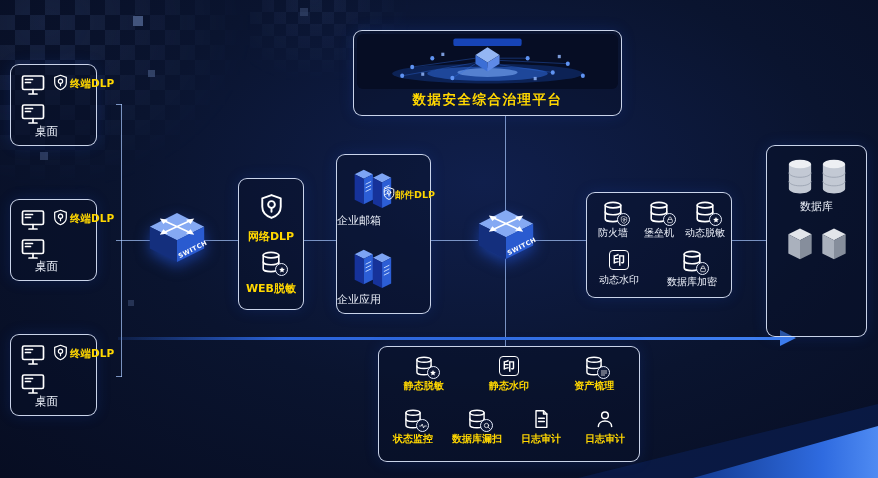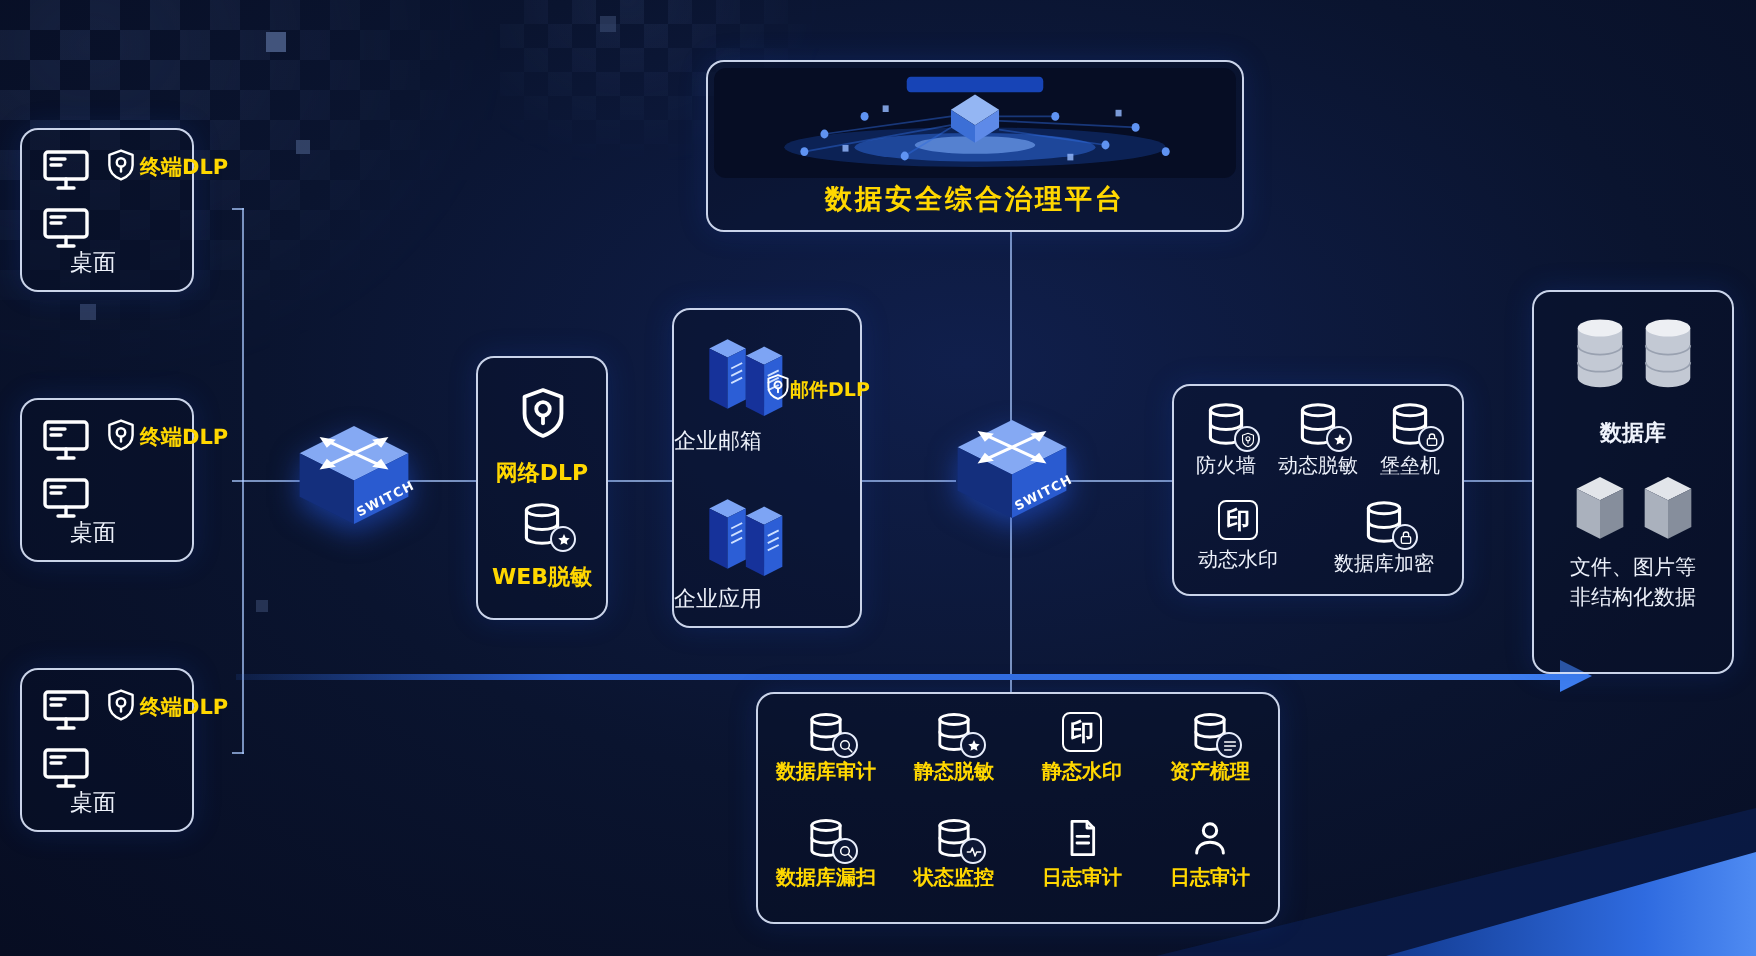--- a/index.html
+++ b/index.html
@@ -72,21 +72,21 @@
   .p-row{position:absolute;left:3px;right:3px;display:flex;}
   .pr1{top:8px;justify-content:space-between;}
   .pr2{top:57px;justify-content:center;gap:20px;}
   .p-item{display:flex;flex-direction:column;align-items:center;gap:3px;width:46px;}
   .p-item .lbl{font-size:10px;white-space:nowrap;}
   
   .store-box{left:766px;top:145px;width:101px;height:192px;display:flex;flex-direction:column;
     align-items:center;padding-top:12px;}
   .cyl-row{display:flex;gap:6px;}
   .cyl{width:28px;height:36px;}
-  .store-l{font-size:11px;margin-top:15px;font-weight:bold;}
+  .store-l{font-size:11px;margin-top:5px;}
   .cube-row{display:flex;gap:4px;margin-top:12px;}
   .cube{width:30px;height:35px;}
   .files-l{font-size:10.5px;text-align:center;line-height:1.45;margin-top:6px;}
   
   .gov-box{left:378px;top:346px;width:262px;height:116px;}
   .g-row{position:absolute;left:2px;right:2px;display:flex;justify-content:space-around;}
   .gr1{top:9px;}.gr2{top:62px;}
   .g-item{display:flex;flex-direction:column;align-items:center;gap:3px;width:63px;}
   .g-item .lbl{font-size:10px;font-weight:bold;white-space:nowrap;}
   
@@ -355,38 +355,38 @@
         </span>
         <span class="lbl wl">防火墙</span>
       </div>
       <div class="p-item">
         <span class="ic">
           <svg class="b22">
               <use href="#i-db"></use>
             </svg>
           <span class="badge">
               <svg>
+                <use href="#i-lock"></use>
+              </svg>
+            </span>
+        </span>
+        <span class="lbl wl">堡垒机</span>
+      </div>
+      <div class="p-item">
+        <span class="ic">
+          <svg class="b22">
+              <use href="#i-db"></use>
+            </svg>
+          <span class="badge">
+              <svg>
                 <use href="#i-star"></use>
               </svg>
             </span>
         </span>
         <span class="lbl wl">动态脱敏</span>
-      </div>
-      <div class="p-item">
-        <span class="ic">
-          <svg class="b22">
-              <use href="#i-db"></use>
-            </svg>
-          <span class="badge">
-              <svg>
-                <use href="#i-lock"></use>
-              </svg>
-            </span>
-        </span>
-        <span class="lbl wl">堡垒机</span>
       </div>
     </div>
     <div class="p-row pr2">
       <div class="p-item">
         <span class="stamp">
             <span>印</span>
           </span>
         <span class="lbl wl">动态水印</span>
       </div>
       <div class="p-item" style="width:60px">
@@ -416,41 +416,24 @@
     </div>
     <span class="store-l wl">数据库</span>
     <div class="cube-row">
       <svg class="cube" viewBox="0 0 36 42">
           <use href="#i-cube"></use>
         </svg>
       <svg class="cube" viewBox="0 0 36 42">
           <use href="#i-cube"></use>
         </svg>
     </div>
-    <div class="files-l wl">
-      <span>文件、图片等</span><br>
-      <span>非结构化数据</span>
-    </div>
   </div>
 
   <div class="node gov-box">
     <div class="g-row gr1">
-      <div class="g-item">
-        <span class="ic">
-          <svg class="b20">
-              <use href="#i-db"></use>
-            </svg>
-          <span class="badge">
-              <svg>
-                <use href="#i-mag"></use>
-              </svg>
-            </span>
-        </span>
-        <span class="lbl yl">数据库审计</span>
-      </div>
       <div class="g-item">
         <span class="ic">
           <svg class="b20">
               <use href="#i-db"></use>
             </svg>
           <span class="badge">
               <svg>
                 <use href="#i-star"></use>
               </svg>
             </span>
@@ -478,38 +461,38 @@
       </div>
     </div>
     <div class="g-row gr2">
       <div class="g-item">
         <span class="ic">
           <svg class="b20">
               <use href="#i-db"></use>
             </svg>
           <span class="badge">
               <svg>
+                <use href="#i-pulse"></use>
+              </svg>
+            </span>
+        </span>
+        <span class="lbl yl">状态监控</span>
+      </div>
+      <div class="g-item">
+        <span class="ic">
+          <svg class="b20">
+              <use href="#i-db"></use>
+            </svg>
+          <span class="badge">
+              <svg>
                 <use href="#i-mag"></use>
               </svg>
             </span>
         </span>
         <span class="lbl yl">数据库漏扫</span>
-      </div>
-      <div class="g-item">
-        <span class="ic">
-          <svg class="b20">
-              <use href="#i-db"></use>
-            </svg>
-          <span class="badge">
-              <svg>
-                <use href="#i-pulse"></use>
-              </svg>
-            </span>
-        </span>
-        <span class="lbl yl">状态监控</span>
       </div>
       <div class="g-item">
         <svg class="b20">
             <use href="#i-doc"></use>
           </svg>
         <span class="lbl yl">日志审计</span>
       </div>
       <div class="g-item">
         <svg class="b20">
             <use href="#i-person"></use>

